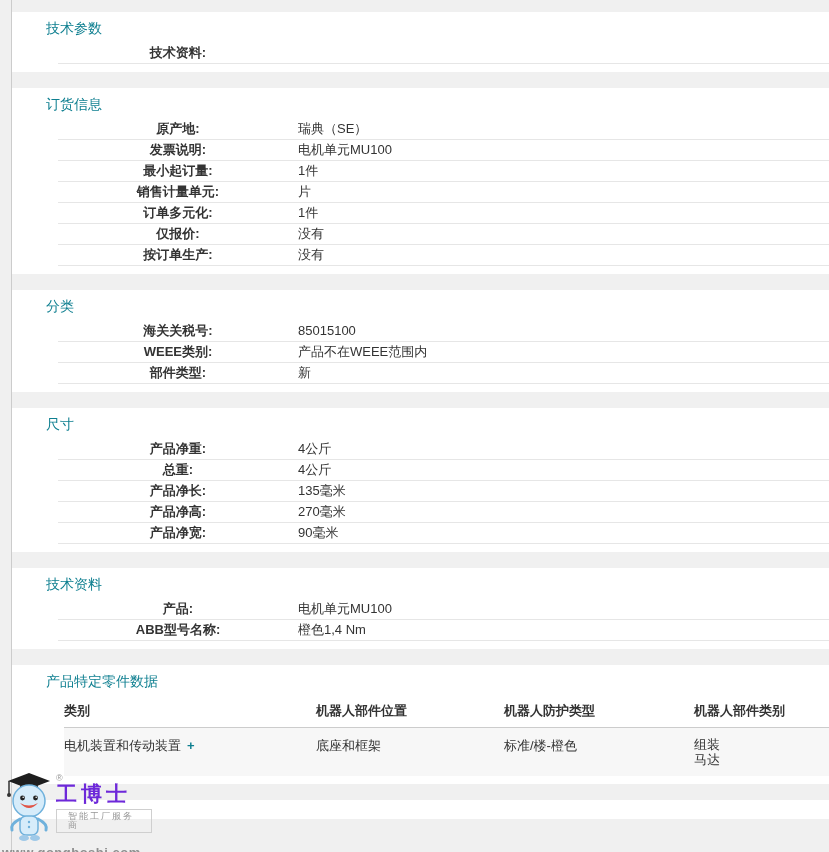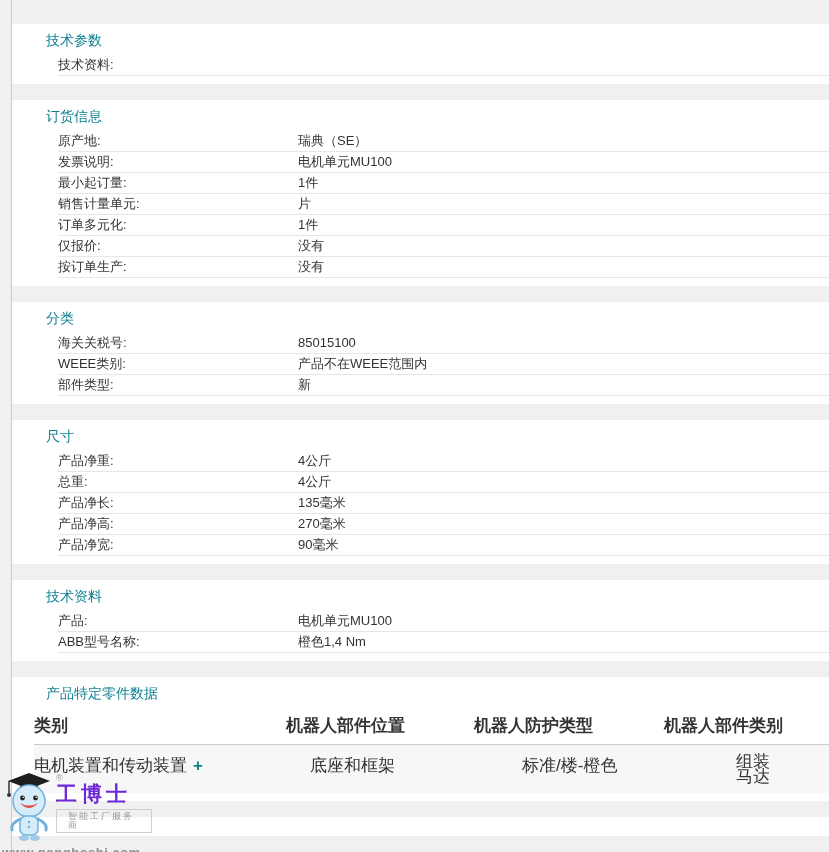--- a/index.html
+++ b/index.html
@@ -19,21 +19,21 @@
   }
   .page{
     position:relative;
     width:829px;height:852px;
     background:var(--pagebg);
     overflow:hidden;
   }
   .content{
     margin-left:11px;
     border-left:1px solid #ccc;
-    padding-top:24px;
+    padding-top:12px;
     min-height:852px;
   }
   .card{
     background:#fff;
     margin-bottom:16px;
     padding:8px 0 8px 0;
   }
   .section-title{
     margin:0 0 6px 34px;
     font-size:14px;
@@ -42,54 +42,53 @@
     color:var(--accent);
   }
   .kv-row{
     margin-left:46px;
     display:flex;
     border-bottom:1px solid var(--rowline);
     padding:2px 0 3px 0;
     font-size:13px;
     line-height:15px;
   }
-  .kv-label{width:240px;font-weight:400;flex:none;}
+  .kv-label{width:240px;font-weight:700;flex:none;text-align:center;}
   .kv-value{flex:1;}
   .doc-link{color:var(--link);text-decoration:none;}
   
   .parts-meta{
     margin:6px 0 10px 34px;
     display:flex;
     align-items:center;
     justify-content:space-between;
     font-size:13px;
   }
   .parts-count{font-weight:700;}
   .filter-wrap{display:flex;align-items:center;}
   .filter-label{margin-right:6px;color:#555;}
   .filter-input{
     width:155px;height:23px;
     border:1px solid #b7b7b7;
     font-size:13px;
     padding:2px 4px;
     outline:none;
   }
-  .ptable{margin-left:22px;font-size:17px;}
+  .ptable{margin-left:52px;font-size:13px;}
   .thead{
     display:flex;
     font-weight:700;
     padding:6px 0 7px 0;
     border-bottom:1px solid #ccc;
   }
   .trow{
     display:flex;
     padding:9px 0 9px 0;
     background:#f7f7f7;
     margin-right:0;
-    gap:24px;
   }
   .c1{width:252px;flex:none;padding-right:8px;}
   .c2{width:188px;flex:none;padding-right:8px;}
   .c3{width:190px;flex:none;padding-right:8px;}
   .c4{flex:1;}
   .c4 span{display:block;line-height:15px;}
   .plus{
     color:var(--accent);
     font-weight:700;
     margin-left:6px;

